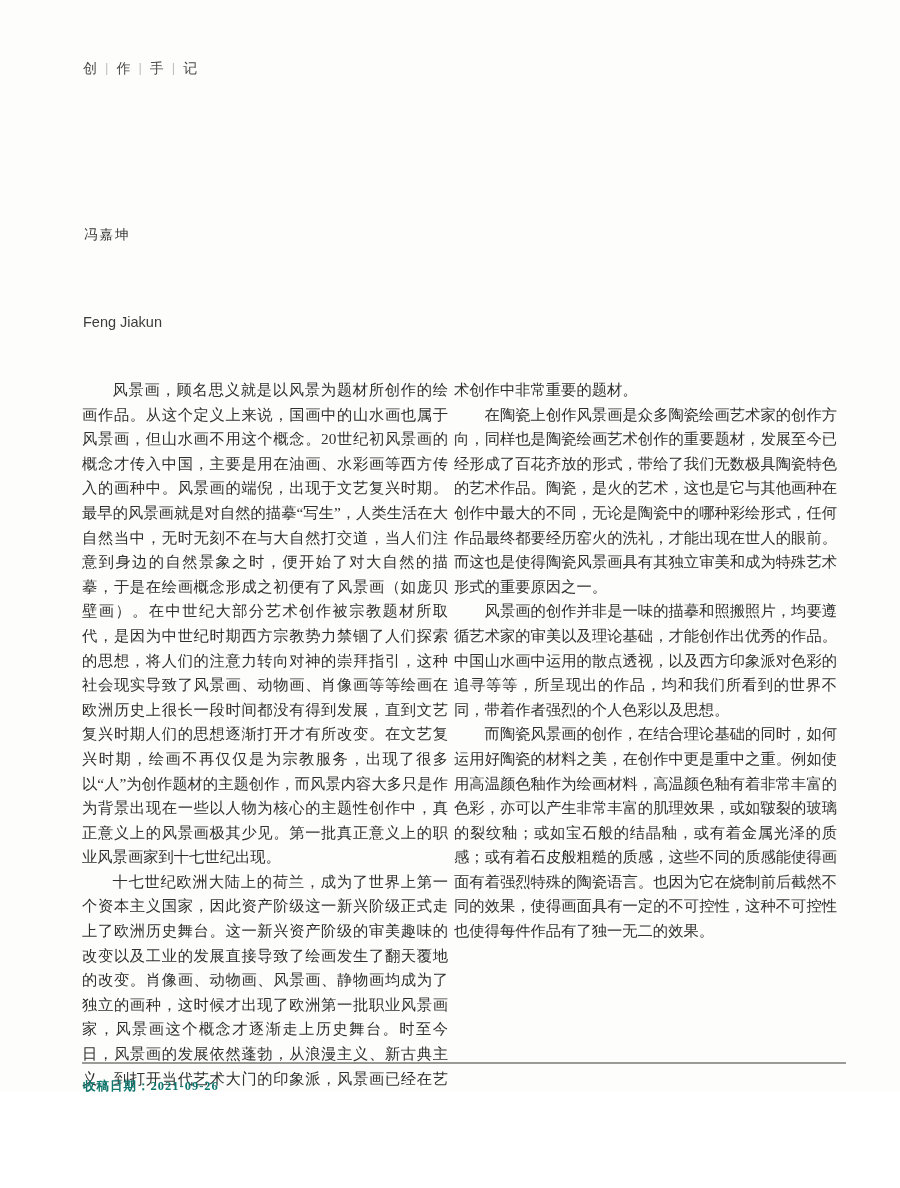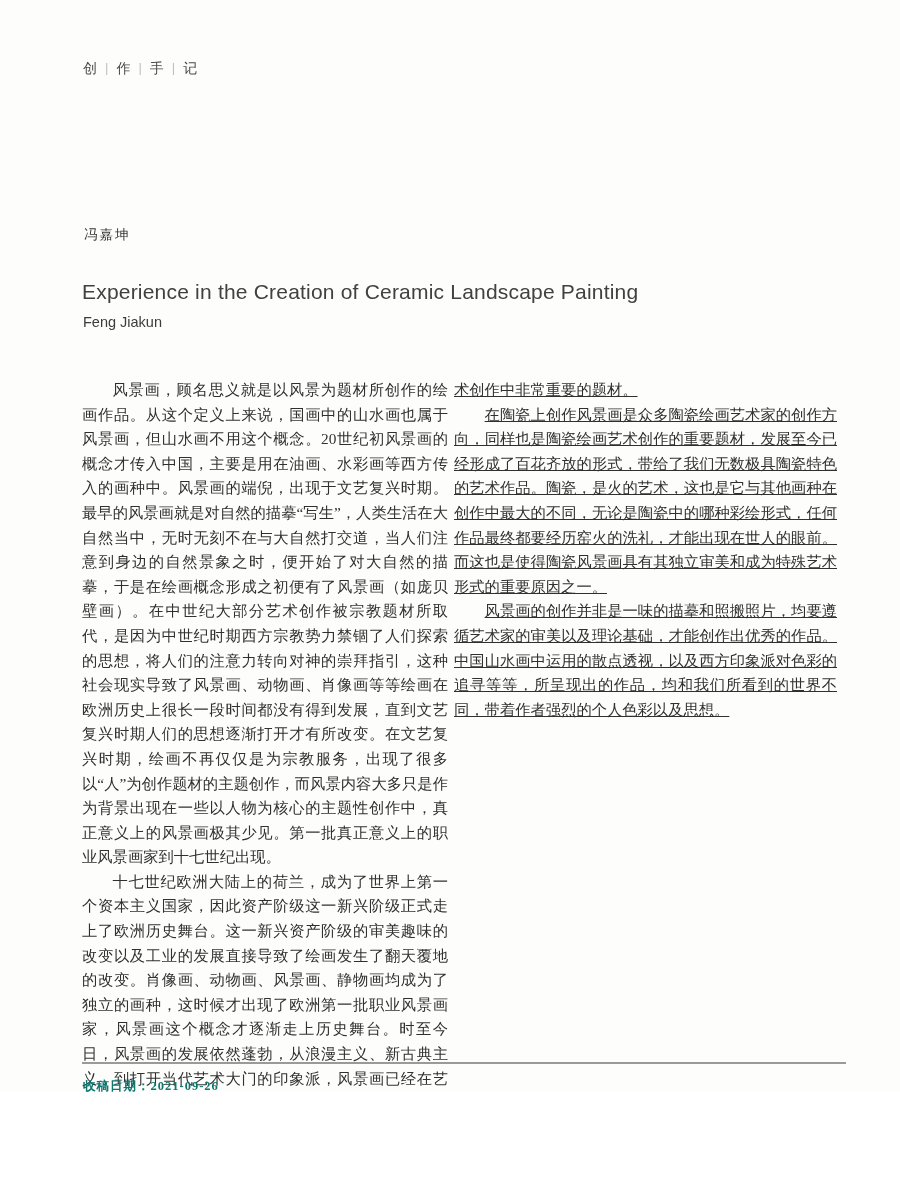--- a/index.html
+++ b/index.html
@@ -45,21 +45,21 @@
     font-size:14.5px; color:#3c3c3c;
     font-family:"Liberation Sans","DejaVu Sans",sans-serif;
   }
   
   .columns {
     position:absolute; left:82px; top:378px;
     width:763px; display:flex; gap:6px;
   }
   .col { font-size:15.3px; line-height:24.6px; text-align:justify; color:#303030; }
   .col-left  { width:366px; }
-  .col-right { width:383px;text-decoration:underline; }
+  .col-right { width:383px; }
   .col p { text-indent:2em; margin:0; }
   .col p.no-indent { text-indent:0; }
   .section-heading {
     font-size:16px; font-weight:bold; font-style:italic;
     letter-spacing:4.5px; line-height:24.6px;
     margin:2px 0 2px 0; color:#1f1f1f;
     font-family:"Liberation Serif","DejaVu Serif",serif;
   }
   
   .divider {
@@ -92,32 +92,32 @@
 </head>
 <body>
 
 <div class="page">
 
   <div class="masthead">
     <span>创</span><span class="sep">|</span><span>作</span><span class="sep">|</span><span>手</span><span class="sep">|</span><span>记</span>
   </div>
 
   <div class="author-cn">冯嘉坤</div>
-  <div class="title-en">Experience in the Creation of Ceramic Landscape Painting</div>
   <div class="author-en">Feng Jiakun</div>
 
   <div class="columns">
     <div class="col col-left">
       <p>风景画，顾名思义就是以风景为题材所创作的绘画作品。从这个定义上来说，国画中的山水画也属于风景画，但山水画不用这个概念。20世纪初风景画的概念才传入中国，主要是用在油画、水彩画等西方传入的画种中。风景画的端倪，出现于文艺复兴时期。最早的风景画就是对自然的描摹“写生”，人类生活在大自然当中，无时无刻不在与大自然打交道，当人们注意到身边的自然景象之时，便开始了对大自然的描摹，于是在绘画概念形成之初便有了风景画（如庞贝壁画）。在中世纪大部分艺术创作被宗教题材所取代，是因为中世纪时期西方宗教势力禁锢了人们探索的思想，将人们的注意力转向对神的崇拜指引，这种社会现实导致了风景画、动物画、肖像画等等绘画在欧洲历史上很长一段时间都没有得到发展，直到文艺复兴时期人们的思想逐渐打开才有所改变。在文艺复兴时期，绘画不再仅仅是为宗教服务，出现了很多以“人”为创作题材的主题创作，而风景内容大多只是作为背景出现在一些以人物为核心的主题性创作中，真正意义上的风景画极其少见。第一批真正意义上的职业风景画家到十七世纪出现。</p>
       <p>十七世纪欧洲大陆上的荷兰，成为了世界上第一个资本主义国家，因此资产阶级这一新兴阶级正式走上了欧洲历史舞台。这一新兴资产阶级的审美趣味的改变以及工业的发展直接导致了绘画发生了翻天覆地的改变。肖像画、动物画、风景画、静物画均成为了独立的画种，这时候才出现了欧洲第一批职业风景画家，风景画这个概念才逐渐走上历史舞台。时至今日，风景画的发展依然蓬勃，从浪漫主义、新古典主义，到打开当代艺术大门的印象派，风景画已经在艺术史上形成了极大的影响，同时也是陶瓷艺</p>
     </div>
     <div class="col col-right">
       <p class="no-indent">术创作中非常重要的题材。</p>
       <p>在陶瓷上创作风景画是众多陶瓷绘画艺术家的创作方向，同样也是陶瓷绘画艺术创作的重要题材，发展至今已经形成了百花齐放的形式，带给了我们无数极具陶瓷特色的艺术作品。陶瓷，是火的艺术，这也是它与其他画种在创作中最大的不同，无论是陶瓷中的哪种彩绘形式，任何作品最终都要经历窑火的洗礼，才能出现在世人的眼前。而这也是使得陶瓷风景画具有其独立审美和成为特殊艺术形式的重要原因之一。</p>
       <p>风景画的创作并非是一味的描摹和照搬照片，均要遵循艺术家的审美以及理论基础，才能创作出优秀的作品。中国山水画中运用的散点透视，以及西方印象派对色彩的追寻等等，所呈现出的作品，均和我们所看到的世界不同，带着作者强烈的个人色彩以及思想。</p>
+      <p>而陶瓷风景画的创作，在结合理论基础的同时，如何运用好陶瓷的材料之美，在创作中更是重中之重。例如使用高温颜色釉作为绘画材料，高温颜色釉有着非常丰富的色彩，亦可以产生非常丰富的肌理效果，或如皲裂的玻璃的裂纹釉；或如宝石般的结晶釉，或有着金属光泽的质感；或有着石皮般粗糙的质感，这些不同的质感能使得画面有着强烈特殊的陶瓷语言。也因为它在烧制前后截然不同的效果，使得画面具有一定的不可控性，这种不可控性也使得每件作品有了独一无二的效果。</p>
     </div>
   </div>
 
   <div class="divider"></div>
   <div class="received">收稿日期：2021-09-26</div>
   <div class="page-number">40</div>
 
   <div class="watermark">
     <span class="wm-icon">
       <svg viewBox="0 0 46 38" width="46" height="38">

